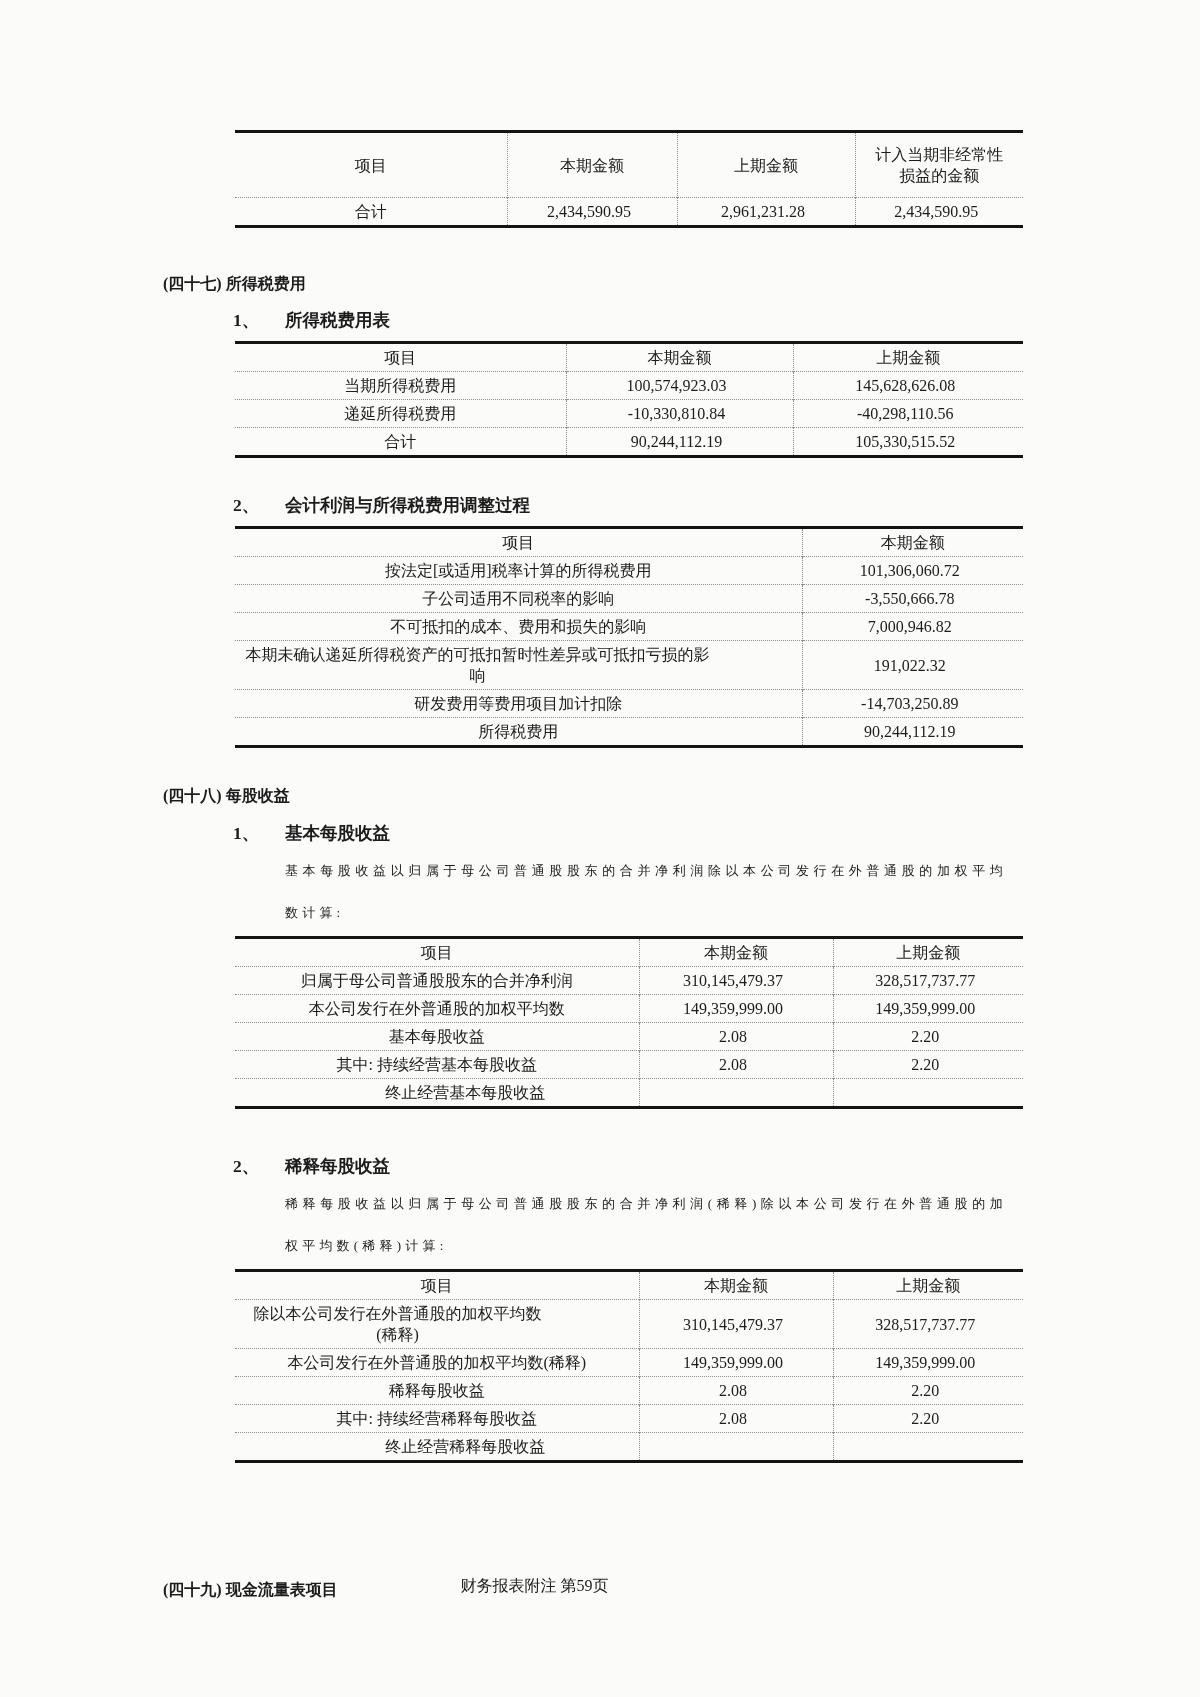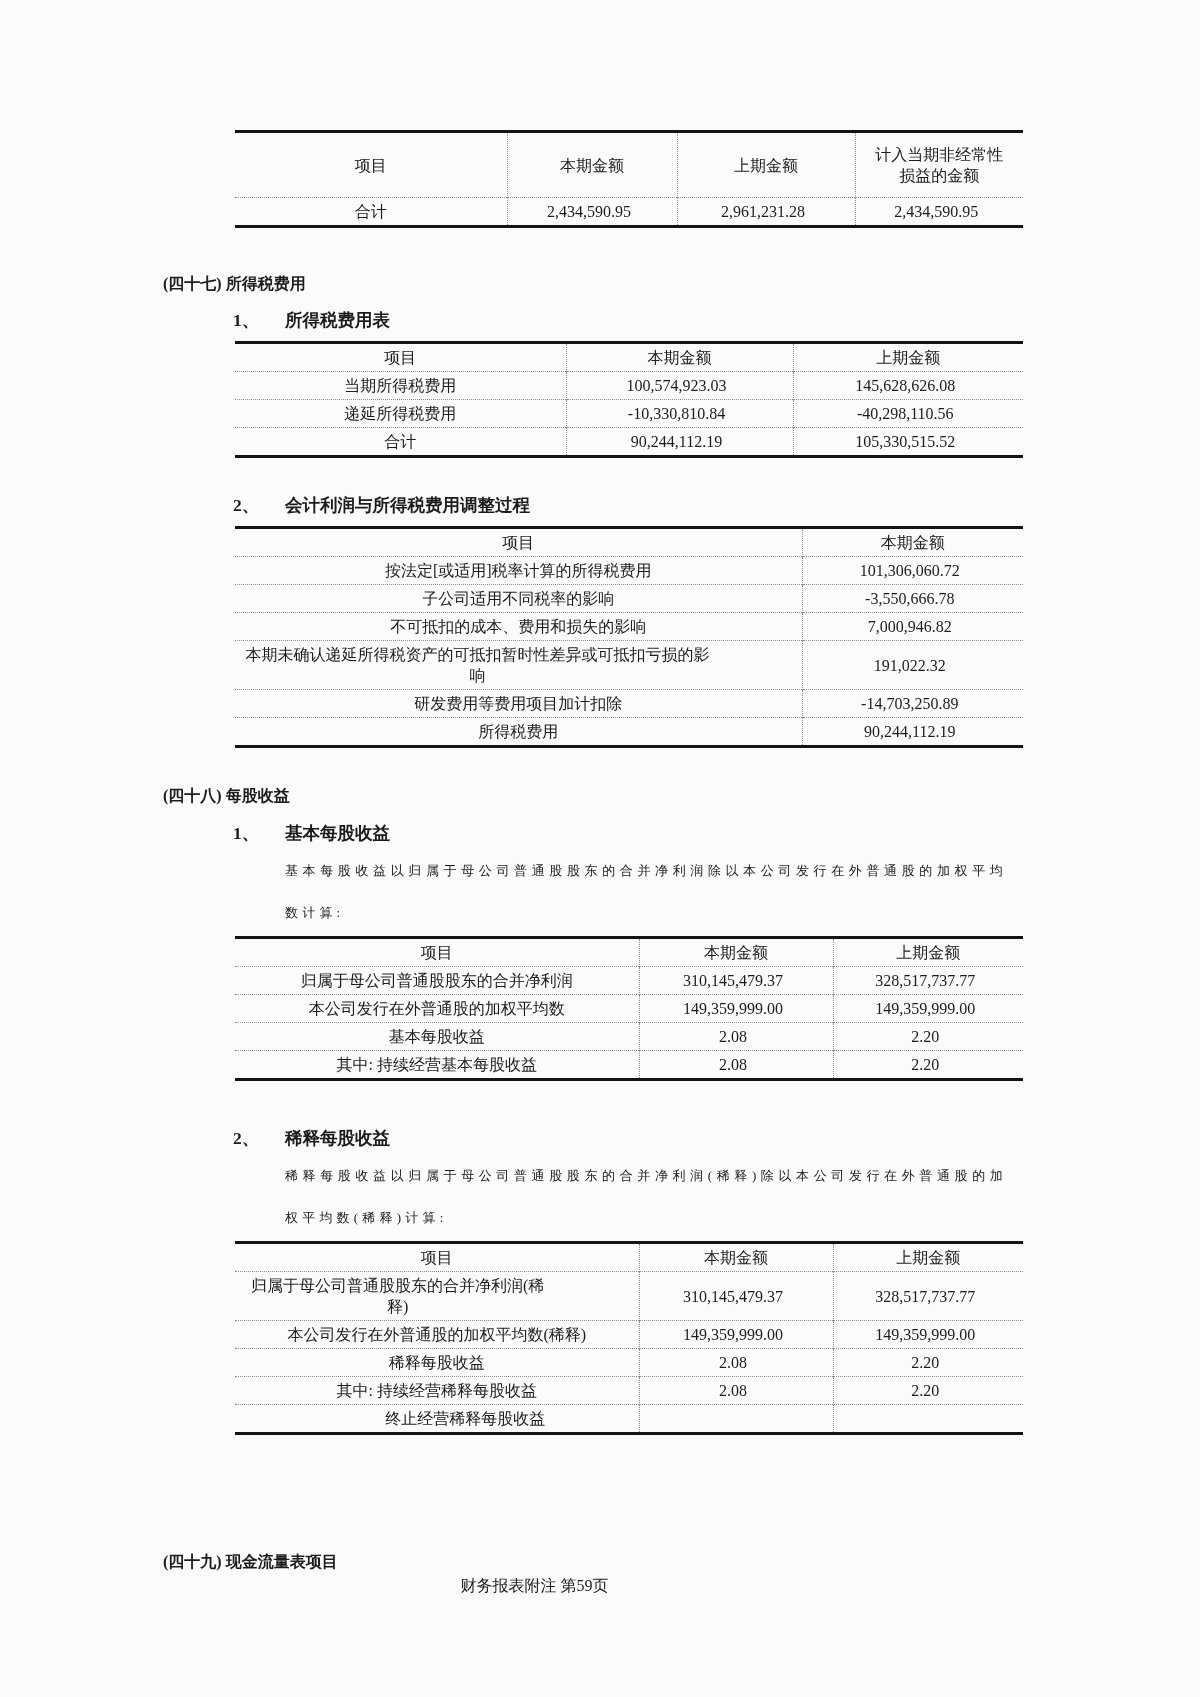--- a/index.html
+++ b/index.html
@@ -217,20 +217,25 @@
     <tr>
       <td class="lbl">基本每股收益</td>
       <td class="num">2.08</td>
       <td class="num">2.20</td>
     </tr>
     <tr>
       <td class="lbl">其中: 持续经营基本每股收益</td>
       <td class="num">2.08</td>
       <td class="num">2.20</td>
     </tr>
+    <tr>
+      <td class="lbl indent">终止经营基本每股收益</td>
+      <td class="num"></td>
+      <td class="num"></td>
+    </tr>
   </tbody>
     </table>
 
   <div class="subhead mt-subD">
     <span class="n">2、</span>
     <span>稀释每股收益</span>
   </div>
 
   <p class="para mt-para">稀释每股收益以归属于母公司普通股股东的合并净利润(稀释)除以本公司发行在外普通股的加权平均数(稀释)计算:</p>
 
@@ -241,21 +246,21 @@
         <col style="width:190px">
       </colgroup>
     <tbody>
         <tr>
       <td class="hc">项目</td>
       <td class="hc">本期金额</td>
       <td class="hc">上期金额</td>
     </tr>
     <tr>
       <td class="lbl">
-            <div class="cw maxw19">归属于母公司普通股股东的合并净利润(稀释)</div>
+            <div class="cw maxw19">除以本公司发行在外普通股的加权平均数(稀释)</div>
           </td>
       <td class="num">310,145,479.37</td>
       <td class="num">328,517,737.77</td>
     </tr>
     <tr>
       <td class="lbl">本公司发行在外普通股的加权平均数(稀释)</td>
       <td class="num">149,359,999.00</td>
       <td class="num">149,359,999.00</td>
     </tr>
     <tr>

